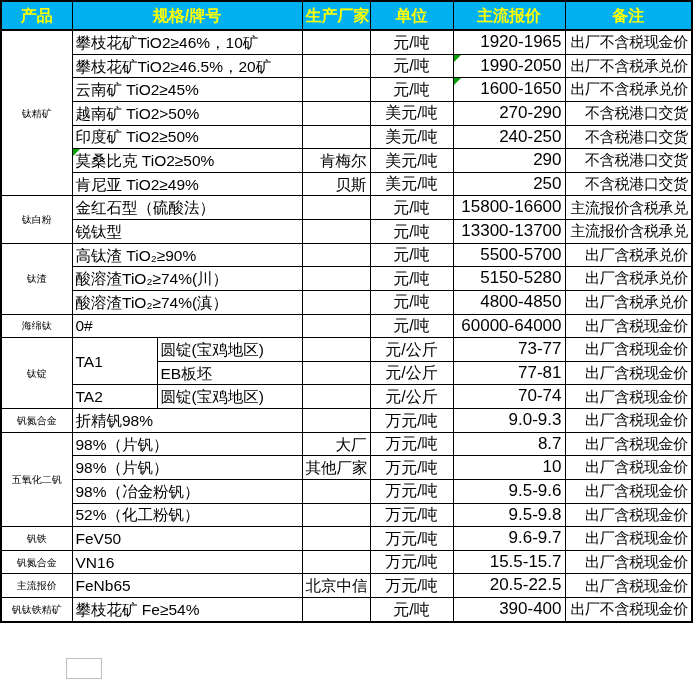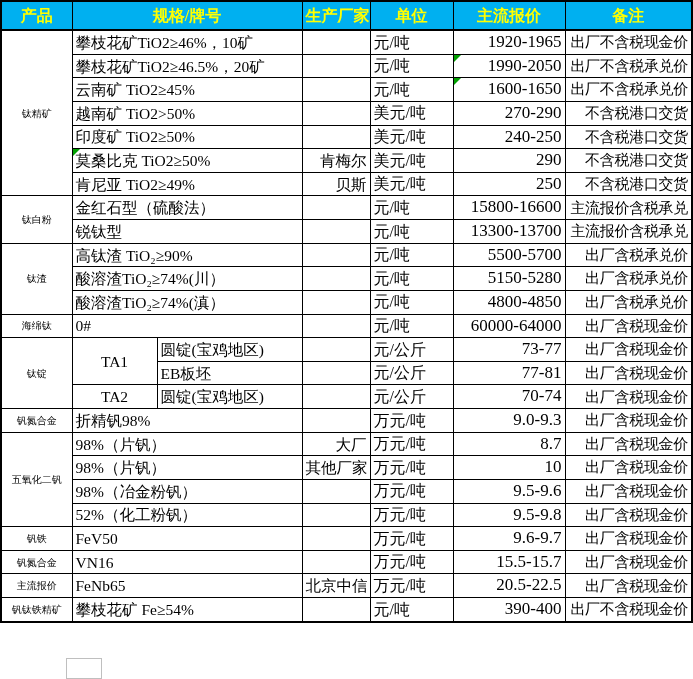--- a/index.html
+++ b/index.html
@@ -1,18 +1,18 @@
 <!DOCTYPE html>
 <html><head>
 <meta charset="utf-8">
 <style>
   html,body{margin:0;padding:0;background:#fff;}
   .stage{
     position:relative;width:693px;height:679px;background:#ffffff;overflow:hidden;
-    font-family:Liberation Serif, serif;color:#000;
+    font-family:Liberation Sans, sans-serif;color:#000;
   }
   table.price-table{
     position:absolute;left:0px;top:0px;width:691px;height:623px;
     border-collapse:collapse;table-layout:fixed;
     border:2px solid #000;
   }
   th,td{
     border:1px solid #000;
     padding:0 3px;
     overflow:hidden;white-space:nowrap;
@@ -22,24 +22,24 @@
     line-height:1.1;
   }
   th{
     background:#00B0F0;color:#FFFF00;
     font-weight:bold;font-size:16px;height:27px;
     text-align:center;
     border-bottom:2px solid #000;
   }
   .c-prod{text-align:center;font-size:10px;}
   .c-spec{text-align:left;}
-  .c-grade{text-align:center;}
+  .c-grade{text-align:left;}
   .c-subspec{text-align:left;}
   .c-maker{text-align:right;}
-  .c-unit{font-size:16px;}
+  .c-unit{text-align:center;font-size:16px;}
   .c-price{text-align:right;font-size:17px;}
   .c-note{text-align:right;font-size:15px;letter-spacing:-0.3px;}
   .flag{
     position:absolute;left:0;top:0;width:0;height:0;
     border-top:7px solid #00A000;border-right:7px solid transparent;
   }
   .ghost-cell{
     position:absolute;left:66px;top:658px;width:34px;height:19px;
     border:1px solid #bfbfbf;background:#fff;
   }

